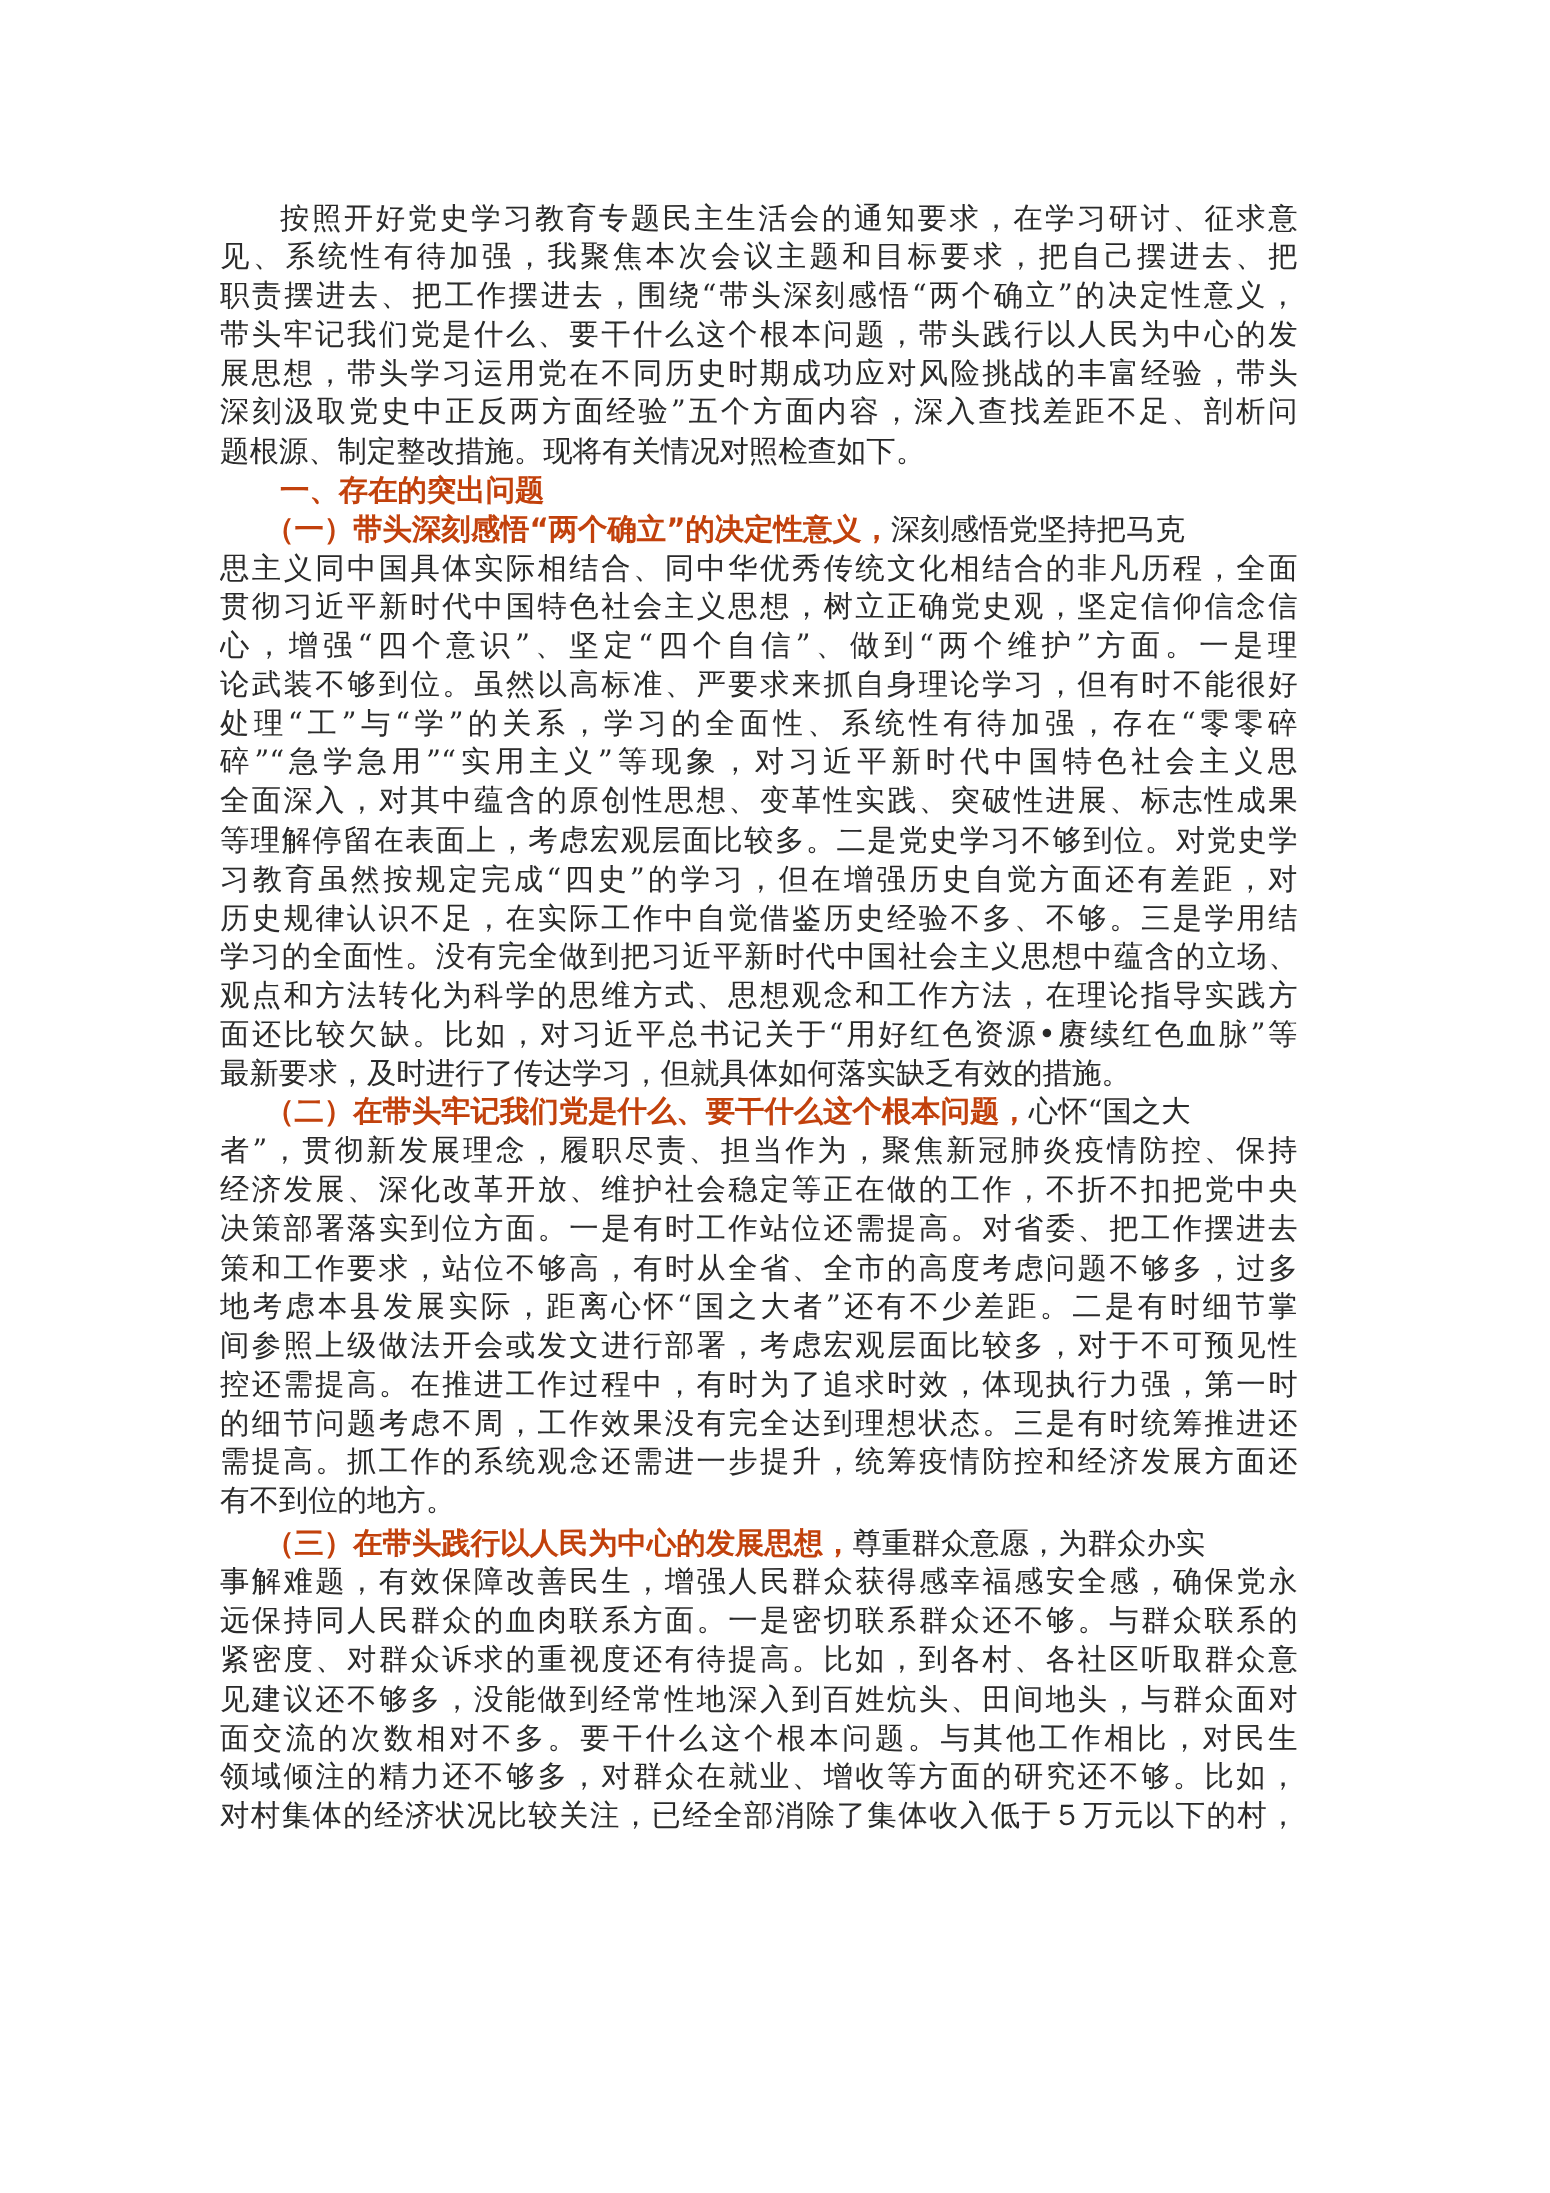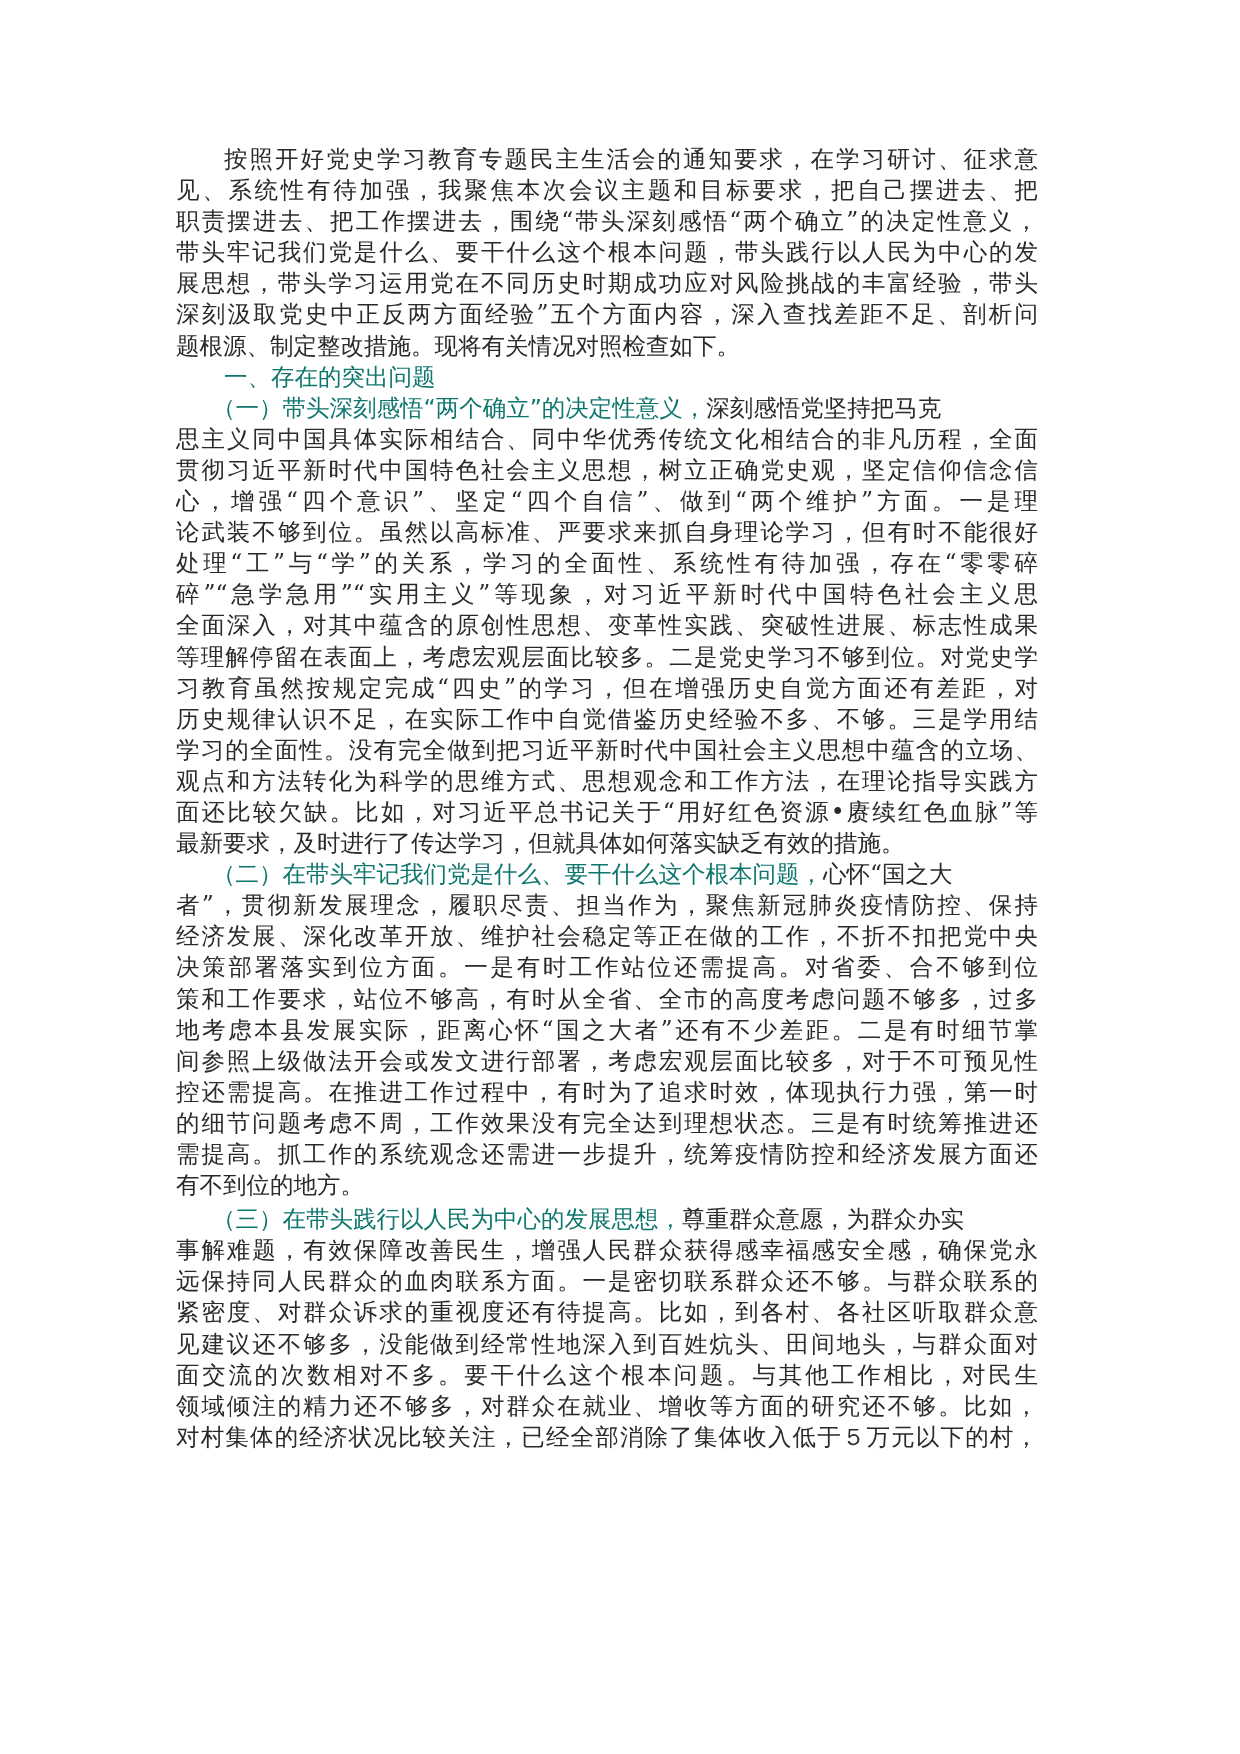--- a/index.html
+++ b/index.html
@@ -9,44 +9,44 @@
   }
   body {
     width: 1240px;
     height: 1754px;
     position: relative;
     overflow: hidden;
   }
   .page {
     position: absolute;
     left: 176px;
-    top: 144px;
+    top: 159px;
     width: 862px;
     color: #2a2a2a;
     font-family: "DejaVu Serif", "Liberation Serif", serif;
     font-size: 23.5px;
   }
   .line {
     height: 31.1px;
     line-height: 31.1px;
     white-space: nowrap;
     text-align: justify;
     text-align-last: justify;
     overflow: hidden;
   }
   .line.last {
     text-align-last: left;
   }
   .indent {
     padding-left: 48px;
   }
   .bold {
-    font-weight: normal;
+    font-weight: bold;
     font-family: "DejaVu Sans", "Liberation Sans", sans-serif;
-    color: #0f766e;
+    color: #c2410c;
   }
   .heading-line {
     text-align-last: left;
   }
   .gap {
     height: 3px;
   }
 </style>
 </head>
 <body>
@@ -84,21 +84,21 @@
     <div class="line">面还比较欠缺。比如，对习近平总书记关于“用好红色资源•赓续红色血脉”等</div>
     <div class="line last">最新要求，及时进行了传达学习，但就具体如何落实缺乏有效的措施。</div>
   </div>
 
   <div>
     <div class="line heading-line" style="padding-left:36px;">
       <span class="bold">（二）在带头牢记我们党是什么、要干什么这个根本问题，</span><span>心怀“国之大</span>
     </div>
     <div class="line">者”，贯彻新发展理念，履职尽责、担当作为，聚焦新冠肺炎疫情防控、保持</div>
     <div class="line">经济发展、深化改革开放、维护社会稳定等正在做的工作，不折不扣把党中央</div>
-    <div class="line">决策部署落实到位方面。一是有时工作站位还需提高。对省委、合不够到位</div>
+    <div class="line">决策部署落实到位方面。一是有时工作站位还需提高。对省委、把工作摆进去</div>
     <div class="line">策和工作要求，站位不够高，有时从全省、全市的高度考虑问题不够多，过多</div>
     <div class="line">地考虑本县发展实际，距离心怀“国之大者”还有不少差距。二是有时细节掌</div>
     <div class="line">间参照上级做法开会或发文进行部署，考虑宏观层面比较多，对于不可预见性</div>
     <div class="line">控还需提高。在推进工作过程中，有时为了追求时效，体现执行力强，第一时</div>
     <div class="line">的细节问题考虑不周，工作效果没有完全达到理想状态。三是有时统筹推进还</div>
     <div class="line">需提高。抓工作的系统观念还需进一步提升，统筹疫情防控和经济发展方面还</div>
     <div class="line last">有不到位的地方。</div>
   </div>
 
   <div class="gap"></div>

